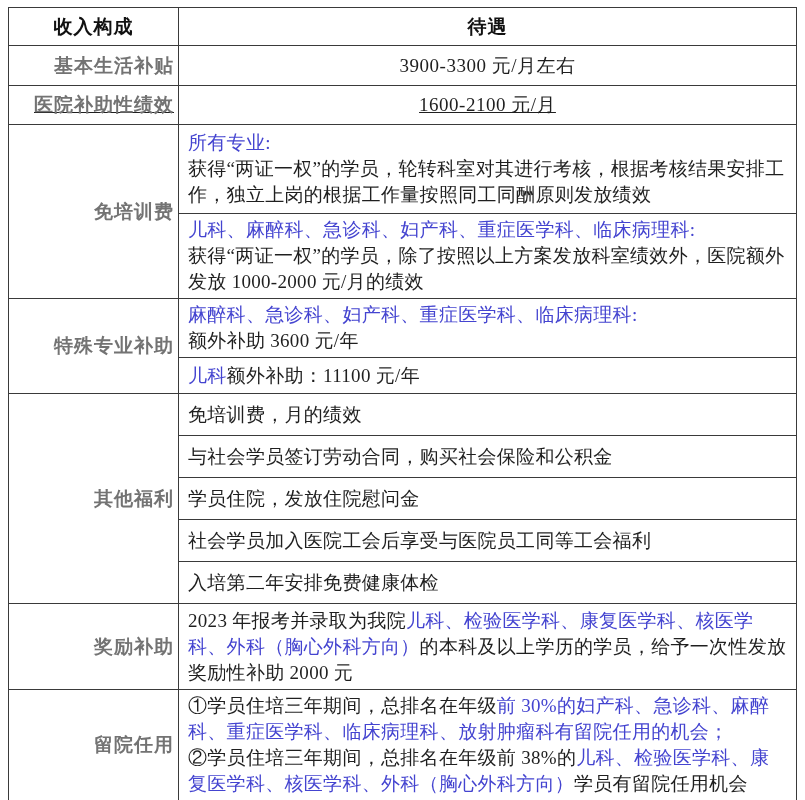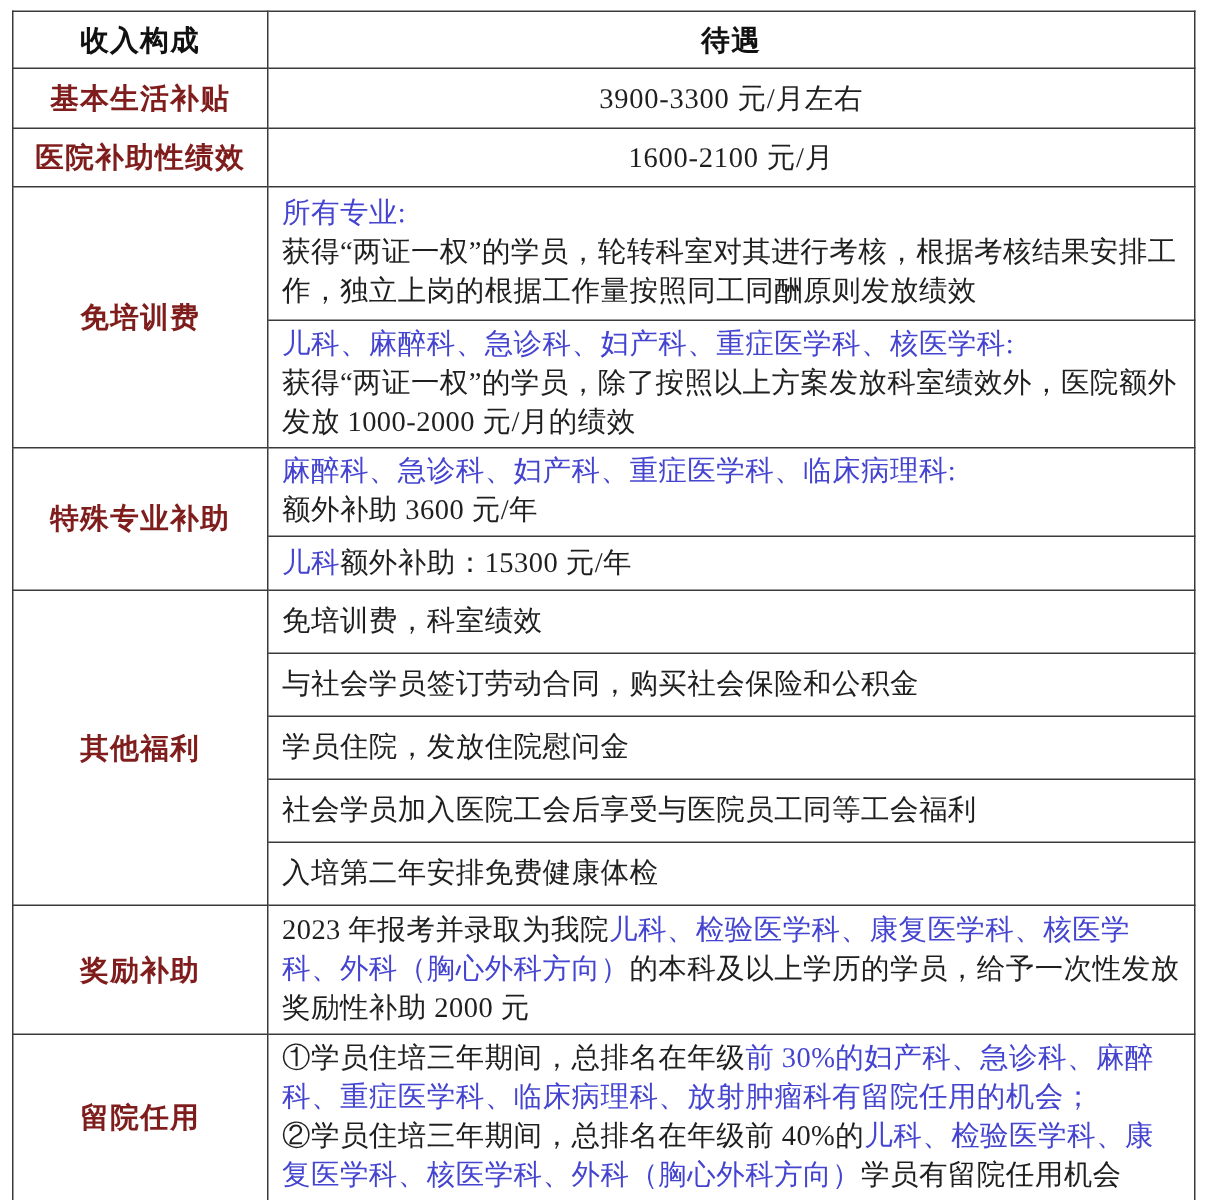--- a/index.html
+++ b/index.html
@@ -32,23 +32,23 @@
   th.hdr {
     font-size: 19px;
     font-weight: bold;
     text-align: center;
     letter-spacing: 1px;
     color: #111;
   }
   td.label {
     font-size: 19px;
     font-weight: bold;
-    text-align: center;
+    text-align: right;
     letter-spacing: 1px;
-    color: #7f1d1d;
+    color: #737373;
     padding: 2px 4px;
   }
   td.val {
     font-size: 19px;
     text-align: center;
     letter-spacing: 0.5px;
     padding: 2px 8px;
   }
   td.content {
     font-size: 19px;
@@ -56,21 +56,21 @@
     letter-spacing: 0.3px;
     padding: 3px 9px;
     text-align: left;
     margin-left: 20px;
   }
   td.content .para { margin: 0; }
   .blue { color: var(--accent-blue, #4444d0); }
   
   .h-hdr  { height: 38px; }
   .h-r2   { height: 40px; }
-  .h-r3   { height: 39px; }
+  .h-r3   { height: 39px; text-decoration: underline; }
   .h-r4a  { height: 89px; }
   .h-r4b  { height: 84px; }
   .h-r5a  { height: 59px; }
   .h-r5b  { height: 36px; }
   .h-r6   { height: 42px; }
   .h-r7   { height: 86px; }
   .h-r8   { height: 104px; }
 </style>
 </head>
 <body>
@@ -100,41 +100,41 @@
 
     <tr class="h-r4a">
       <td class="label" rowspan="2">免培训费</td>
       <td class="content">
             <div class="para"><span class="blue">所有专业:</span></div>
             <div class="para"><span>获得“两证一权”的学员，轮转科室对其进行考核，根据考核结果安排工作，独立上岗的根据工作量按照同工同酬原则发放绩效</span></div>
           </td>
     </tr>
     <tr class="h-r4b">
       <td class="content">
-            <div class="para"><span class="blue">儿科、麻醉科、急诊科、妇产科、重症医学科、核医学科:</span></div>
+            <div class="para"><span class="blue">儿科、麻醉科、急诊科、妇产科、重症医学科、临床病理科:</span></div>
             <div class="para"><span>获得“两证一权”的学员，除了按照以上方案发放科室绩效外，医院额外发放 1000-2000 元/月的绩效</span></div>
           </td>
     </tr>
 
     <tr class="h-r5a">
       <td class="label" rowspan="2">特殊专业补助</td>
       <td class="content">
             <div class="para"><span class="blue">麻醉科、急诊科、妇产科、重症医学科、临床病理科:</span></div>
             <div class="para"><span>额外补助 3600 元/年</span></div>
           </td>
     </tr>
     <tr class="h-r5b">
       <td class="content">
-            <div class="para"><span class="blue">儿科</span><span>额外补助：15300 元/年</span></div>
+            <div class="para"><span class="blue">儿科</span><span>额外补助：11100 元/年</span></div>
           </td>
     </tr>
 
     <tr class="h-r6">
       <td class="label" rowspan="5">其他福利</td>
-      <td class="content">免培训费，科室绩效</td>
+      <td class="content">免培训费，月的绩效</td>
     </tr>
     <tr class="h-r6">
       <td class="content">与社会学员签订劳动合同，购买社会保险和公积金</td>
     </tr>
     <tr class="h-r6">
       <td class="content">学员住院，发放住院慰问金</td>
     </tr>
     <tr class="h-r6">
       <td class="content">社会学员加入医院工会后享受与医院员工同等工会福利</td>
     </tr>
@@ -146,18 +146,18 @@
       <td class="label">奖励补助</td>
       <td class="content">
             <div class="para"><span>2023 年报考并录取为我院</span><span class="blue">儿科、检验医学科、康复医学科、核医学科、外科（胸心外科方向）</span><span>的本科及以上学历的学员，给予一次性发放奖励性补助 2000 元</span></div>
           </td>
     </tr>
 
     <tr class="h-r8">
       <td class="label">留院任用</td>
       <td class="content">
             <div class="para"><span>①学员住培三年期间，总排名在年级</span><span class="blue">前 30%的妇产科、急诊科、麻醉科、重症医学科、临床病理科、放射肿瘤科有留院任用的机会；</span></div>
-            <div class="para"><span>②学员住培三年期间，总排名在年级前 40%的</span><span class="blue">儿科、检验医学科、康复医学科、核医学科、外科（胸心外科方向）</span><span>学员有留院任用机会</span></div>
+            <div class="para"><span>②学员住培三年期间，总排名在年级前 38%的</span><span class="blue">儿科、检验医学科、康复医学科、核医学科、外科（胸心外科方向）</span><span>学员有留院任用机会</span></div>
           </td>
     </tr>
   </tbody>
     </table>
 </div>
 
 </body></html>

